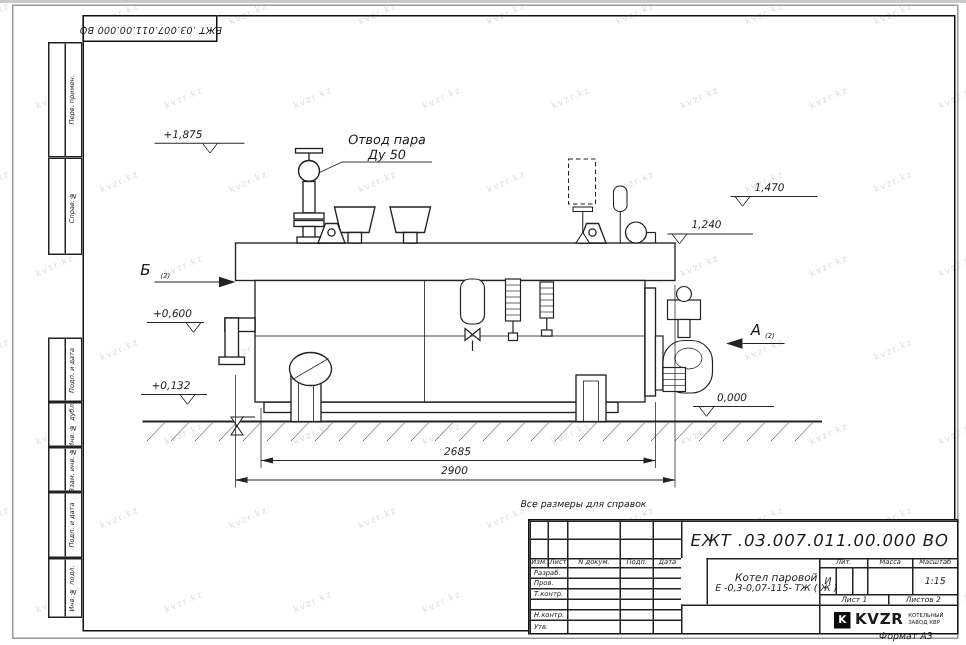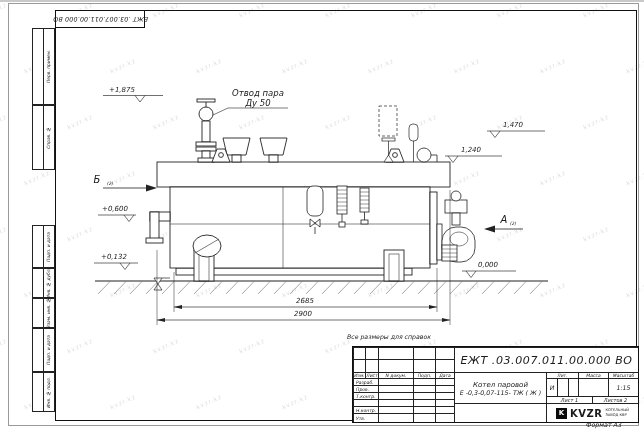--- a/index.html
+++ b/index.html
@@ -417,21 +417,21 @@
 
     <div class="cell lbl lbl-left" style="left:0;top:66px;width:25px;height:9px">Утв.</div>
     <div class="cell" style="left:25px;top:66px;width:35px;height:9px"></div>
     <div class="cell" style="left:60px;top:66px;width:22px;height:9px"></div>
     <div class="cell" style="left:82px;top:66px;width:19px;height:9px"></div>
 
     <div class="cell" style="left:101px;top:0;width:184px;height:25px">
       <span class="docnum">ЕЖТ .03.007.011.00.000  ВО</span>
     </div>
 
-    <div class="cell name-cell" style="left:101px;top:25px;width:92px;height:31px">
+    <div class="cell name-cell" style="left:118px;top:25px;width:92px;height:31px">
       <span class="name1">Котел паровой</span>
       <span class="name2">Е -0,3-0,07-115- ТЖ ( Ж )</span>
     </div>
     <div class="cell" style="left:101px;top:56px;width:92px;height:19px"></div>
 
     <div class="cell lbl" style="left:193px;top:25px;width:32px;height:6px">Лит.</div>
     <div class="cell lbl" style="left:225px;top:25px;width:30px;height:6px">Масса</div>
     <div class="cell lbl" style="left:255px;top:25px;width:30px;height:6px">Масштаб</div>
 
     <div class="cell small-val" style="left:193px;top:31px;width:11px;height:18px">И</div>

